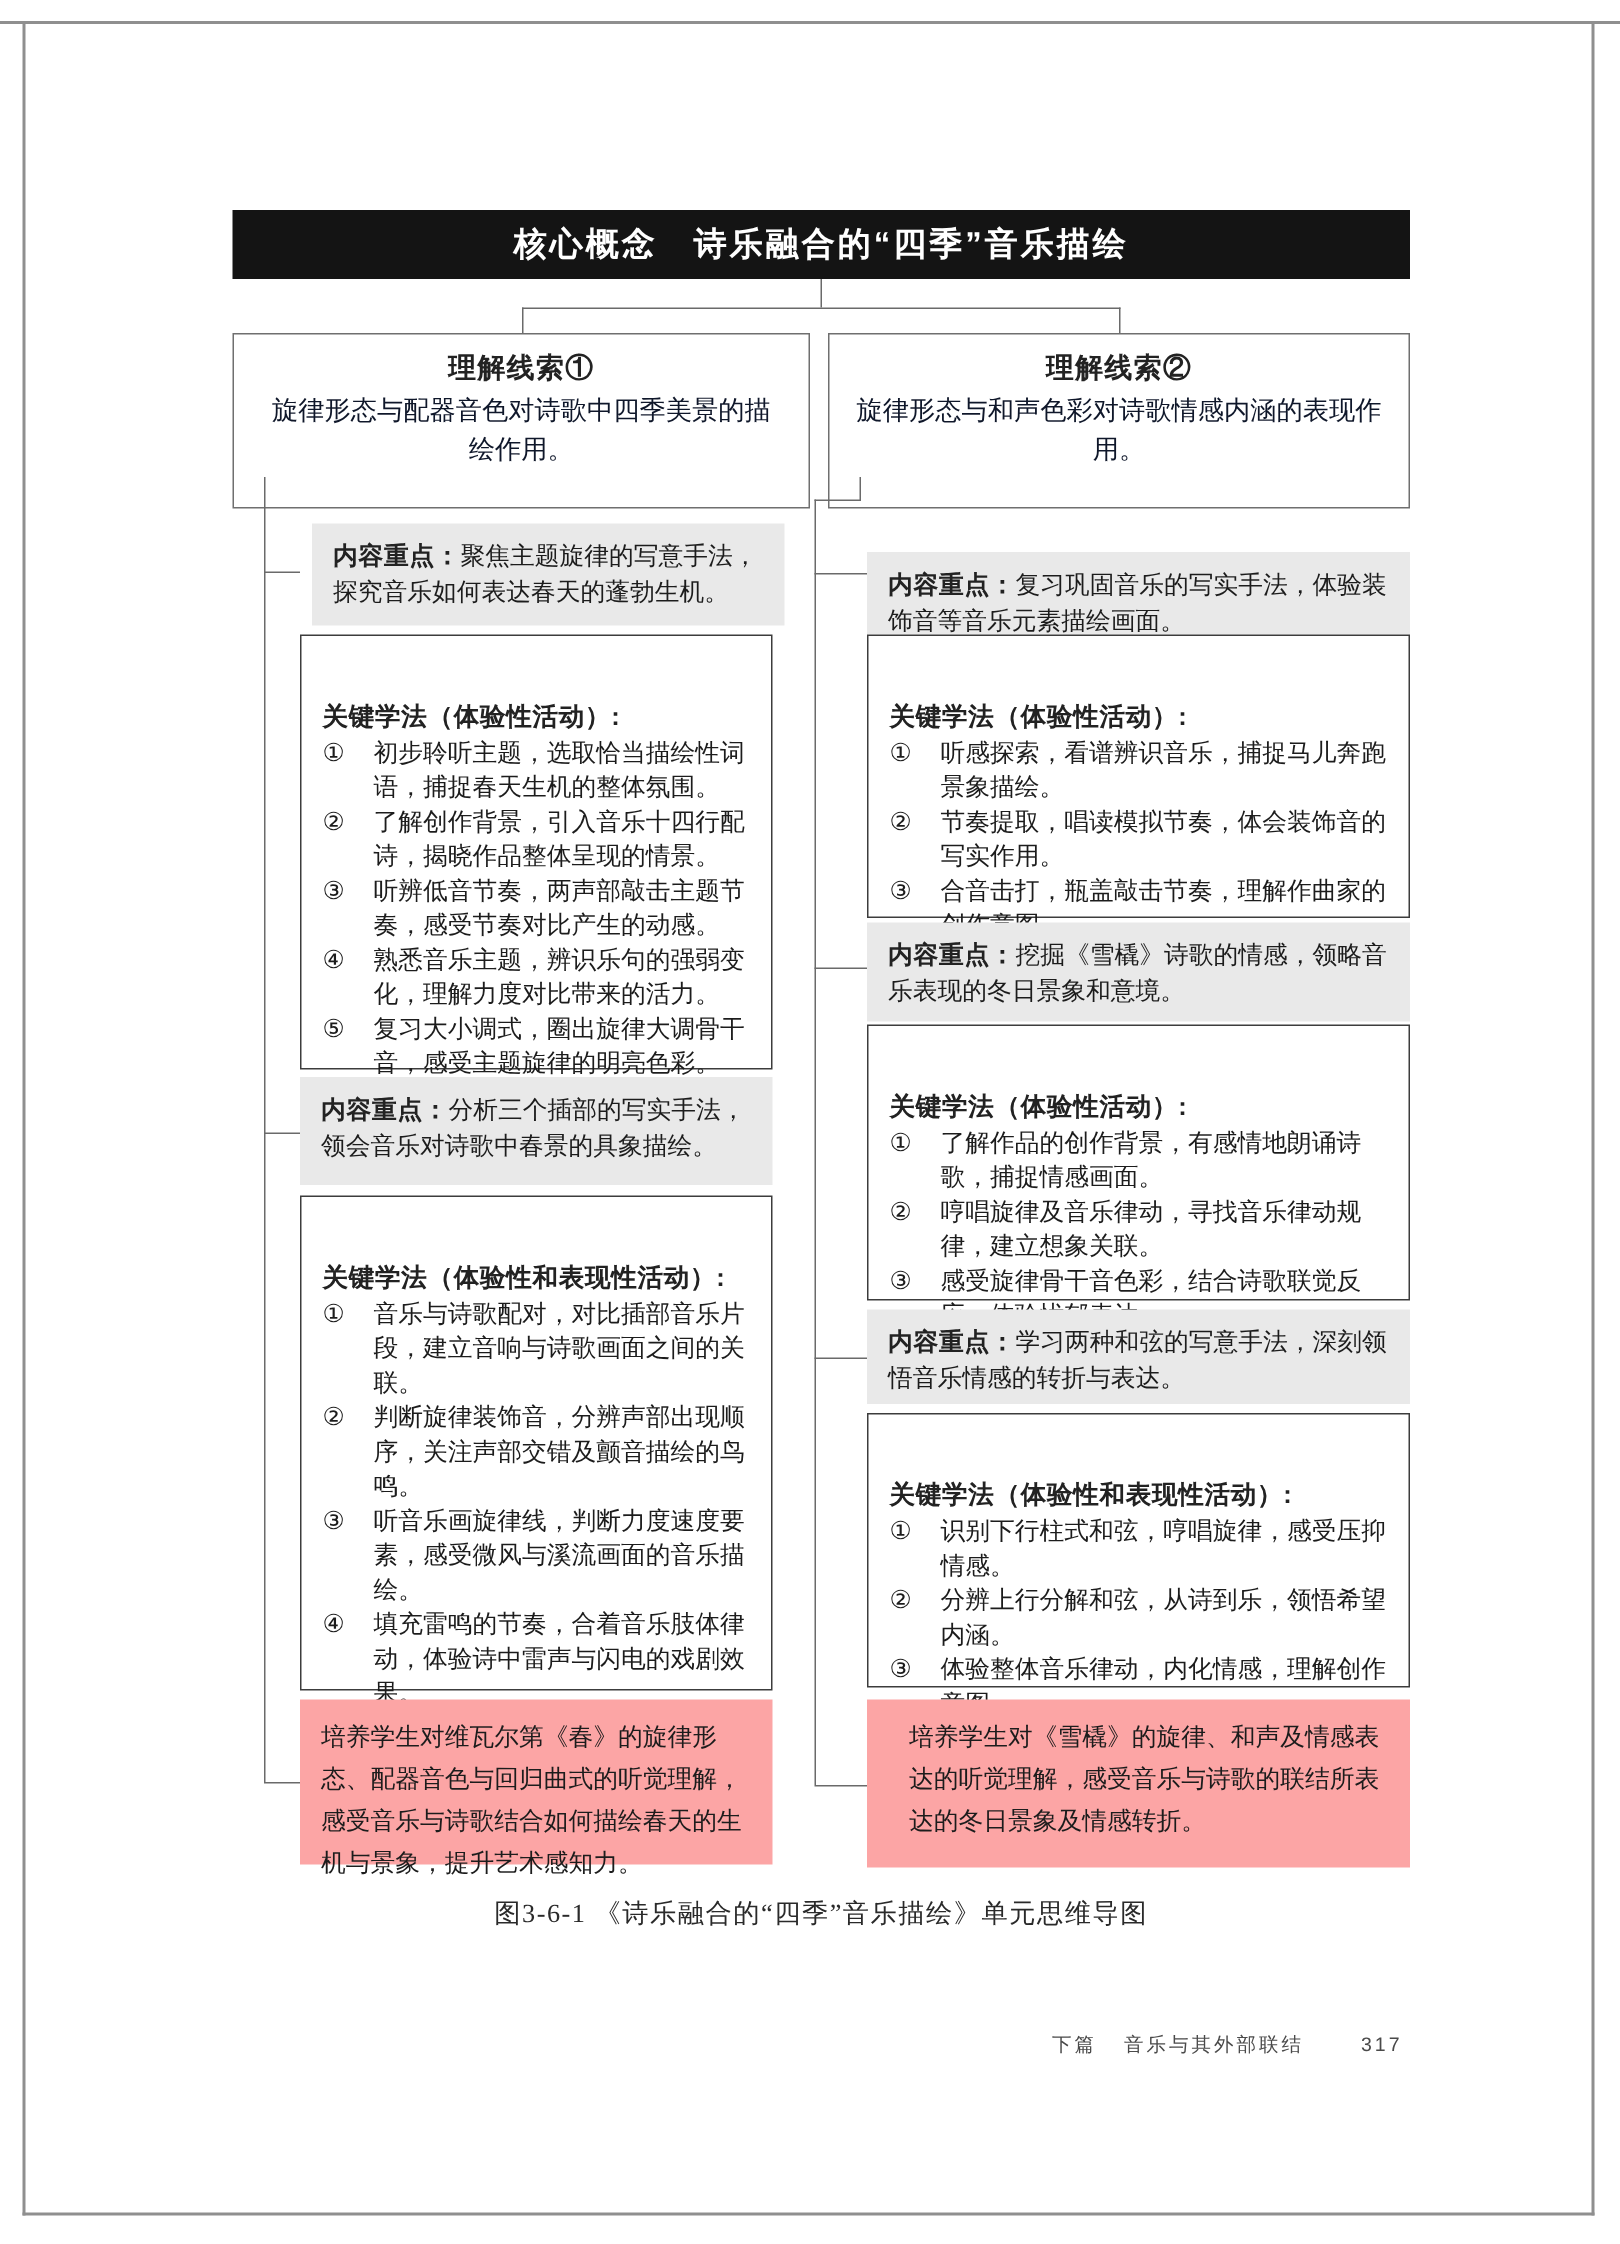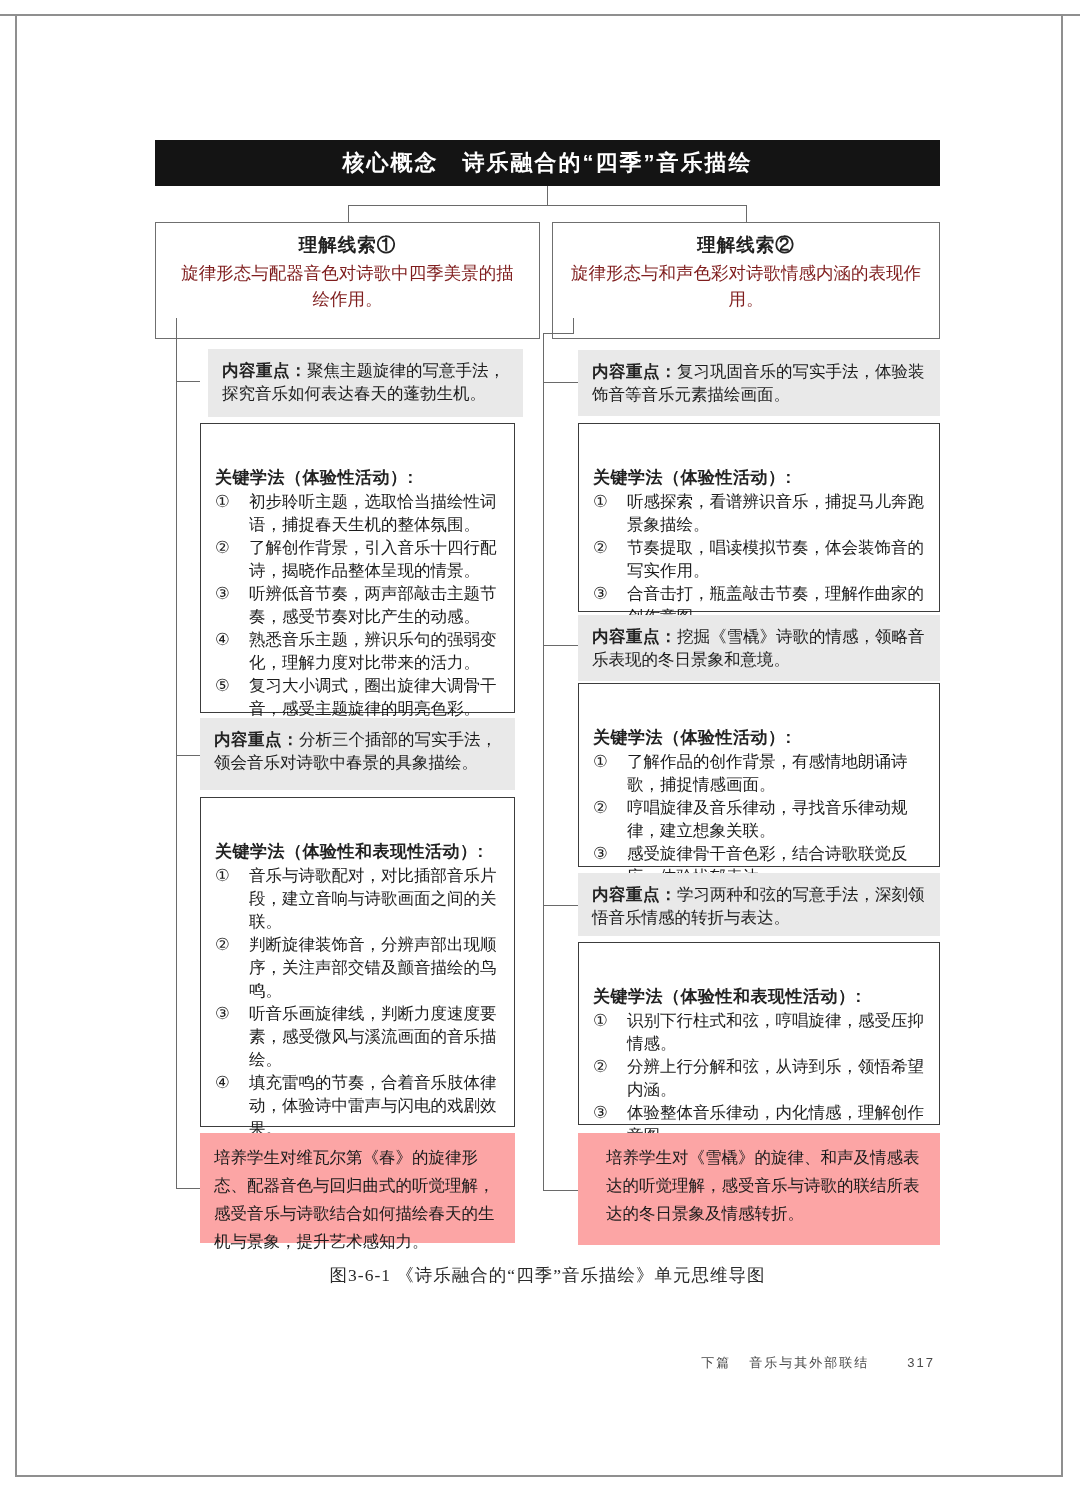--- a/index.html
+++ b/index.html
@@ -33,21 +33,21 @@
 
   
   .clue-box {
     position:absolute; top:222px; height:117px;
     background:#ffffff; border:1px solid #6f6f6f;
     text-align:center; padding-top:9px;
   }
   .clue-title { font-size:18.5px; font-weight:bold; letter-spacing:1px; margin-bottom:3px; }
   .clue-body  {
     font-family:"Liberation Serif", serif;
-    font-size:17.5px; line-height:26px; padding:0 18px; color:#7f1d1d;
+    font-size:17.5px; line-height:26px; padding:0 18px; color:#0f172a;
   }
 
   
   .focus-box {
     position:absolute; background:#e9e9e9;
     padding:10px 12px 8px 14px;
     font-size:16.5px; line-height:23px;
   }
   .focus-box b { font-family:"Liberation Sans", sans-serif; font-weight:bold; letter-spacing:0.5px; }
   .focus-box .ft { font-family:"Liberation Serif", serif; color:#1c1c1c; }
@@ -174,21 +174,21 @@
         </li>
       <li class="m-item">
           <span class="m-marker">④</span>
           <span class="m-text">填充雷鸣的节奏，合着音乐肢体律动，体验诗中雷声与闪电的戏剧效果。</span>
         </li>
     </ul>
   </div>
 
   <div class="summary-box" style="left:200px; top:1133px; width:315px; height:110px;">培养学生对维瓦尔第《春》的旋律形态、配器音色与回归曲式的听觉理解，感受音乐与诗歌结合如何描绘春天的生机与景象，提升艺术感知力。</div>
 
-  <div class="focus-box" style="left:578px; top:350px; width:362px; height:66px;">
+  <div class="focus-box" style="left:578px; top:368px; width:362px; height:66px;">
     <b>内容重点：</b><span class="ft">复习巩固音乐的写实手法，体验装饰音等音乐元素描绘画面。</span>
   </div>
 
   <div class="methods-box" style="left:578px; top:423px; width:362px; height:189px;">
     <div class="m-heading">关键学法（体验性活动）:</div>
     <ul class="m-list">
       <li class="m-item">
           <span class="m-marker">①</span>
           <span class="m-text">听感探索，看谱辨识音乐，捕捉马儿奔跑景象描绘。</span>
         </li>

